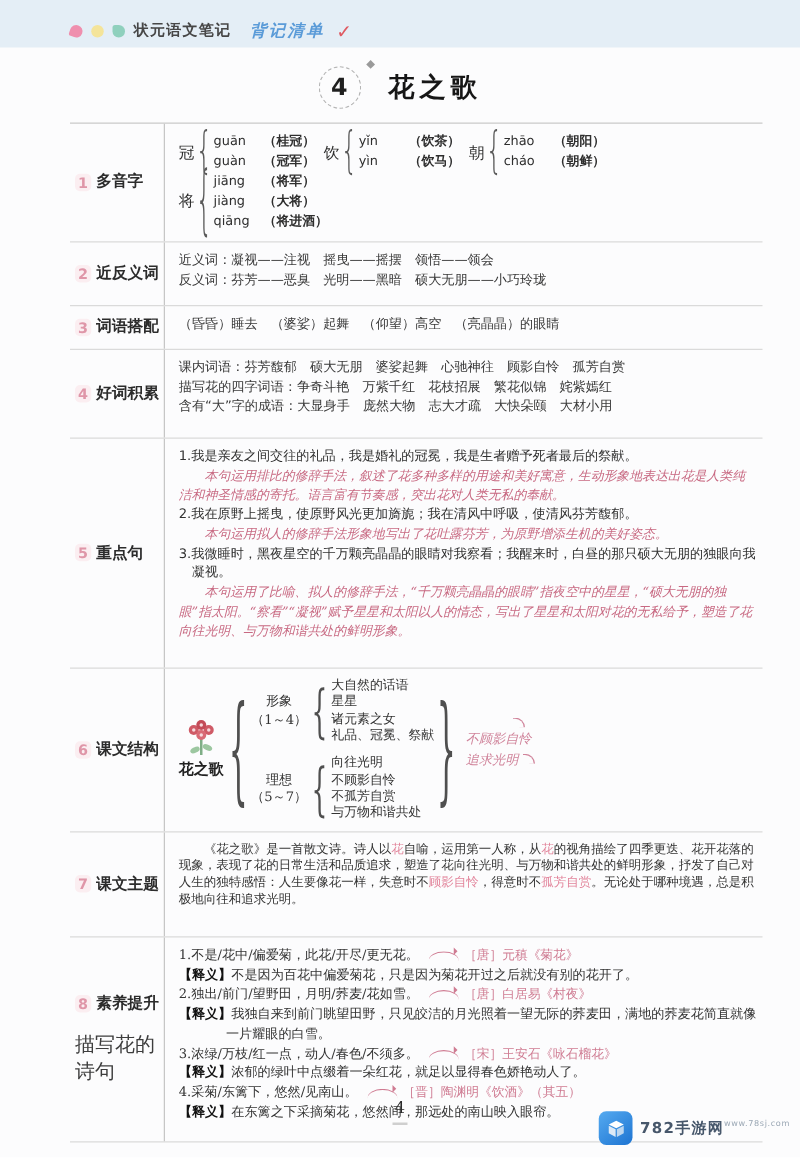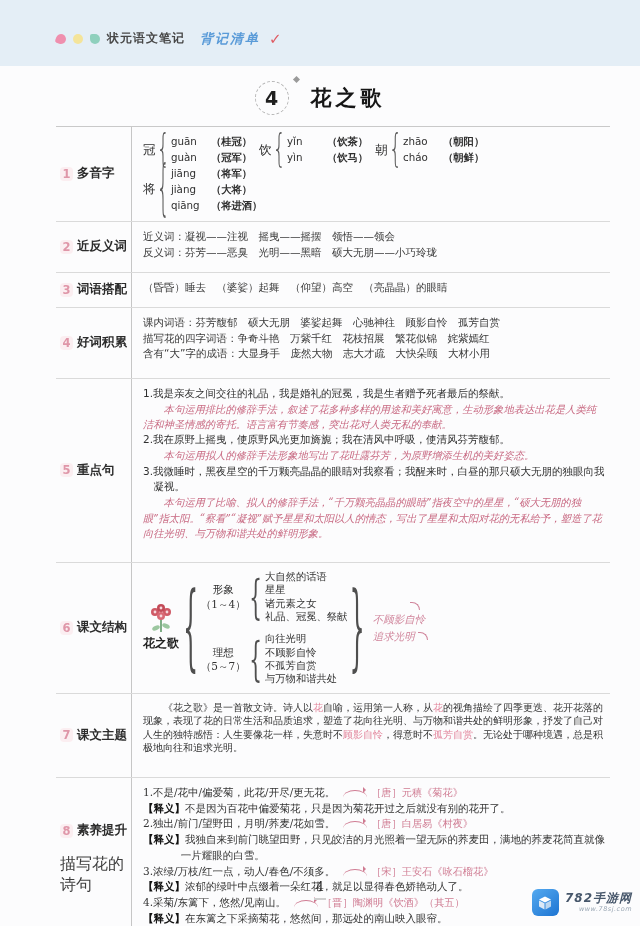--- a/index.html
+++ b/index.html
@@ -2,21 +2,21 @@
 <html><head>
 <meta charset="utf-8">
 <style>
   html,body { margin:0; padding:0; background:#ffffff; }
   .page {
     width:640px; height:926px; position:relative; overflow:hidden;
     background:#fcfcfd; color:#3a3a3a;
     font-family:"DejaVu Sans","Liberation Sans",sans-serif;
   }
   
-  .banner { height:66px; background:#e4eef6; display:flex; align-items:center;
+  .banner { height:38px; background:#e4eef6; display:flex; align-items:center;
             padding:11px 0 0 56px; box-sizing:border-box; }
   .brand { display:flex; align-items:center; gap:7px; }
   .dot { width:10px; height:10px; border-radius:3px; display:inline-block; }
   .dot.pink { background:#ef8fae; transform:rotate(20deg); border-radius:50% 50% 50% 2px; }
   .dot.yellow { background:#f4e49a; border-radius:50%; }
   .dot.teal { background:#8fd0bd; border-radius:2px 50% 50% 50%; }
   .brand-name { font-size:12px; font-weight:bold; color:#474747; letter-spacing:1px; }
   .brand-tag { font-size:13px; font-weight:bold; font-style:italic; color:#5a9bd8;
                letter-spacing:2px; margin-left:8px; }
   .check { color:#df5a62; font-size:15px; font-style:normal; font-weight:bold; margin-left:2px; }
@@ -97,21 +97,21 @@
   .shiyi b { color:#111; }
   
   .pageno { position:absolute; left:0; right:0; bottom:32px; text-align:center;
             font-size:13px; color:#2b2b2b; font-family:"DejaVu Serif",serif; }
   .pageno-dash { position:absolute; left:50%; transform:translateX(-50%); bottom:26px;
                  width:12px; height:2px; background:#cfcfcf; }
   .wm { position:absolute; right:8px; bottom:10px; display:flex; align-items:center; gap:6px; }
   .wm-icon { width:27px; height:27px; border-radius:6px;
              background:linear-gradient(140deg,#55aaf0,#1d74d2);
              display:flex; align-items:center; justify-content:center; }
-  .wm-texts { display:flex; flex-direction:column; line-height:1.15;font-style:italic; }
+  .wm-texts { display:flex; flex-direction:row; line-height:1.15; }
   .wm-name { font-size:12px; font-weight:bold; color:#47576b; letter-spacing:1px; }
   .wm-url { font-size:6.5px; color:#9aa7b4; letter-spacing:0.5px;text-align:right; }
 </style>
 </head>
 <body>
 
 <div class="page">
 
   <div class="banner">
     <div class="brand">

